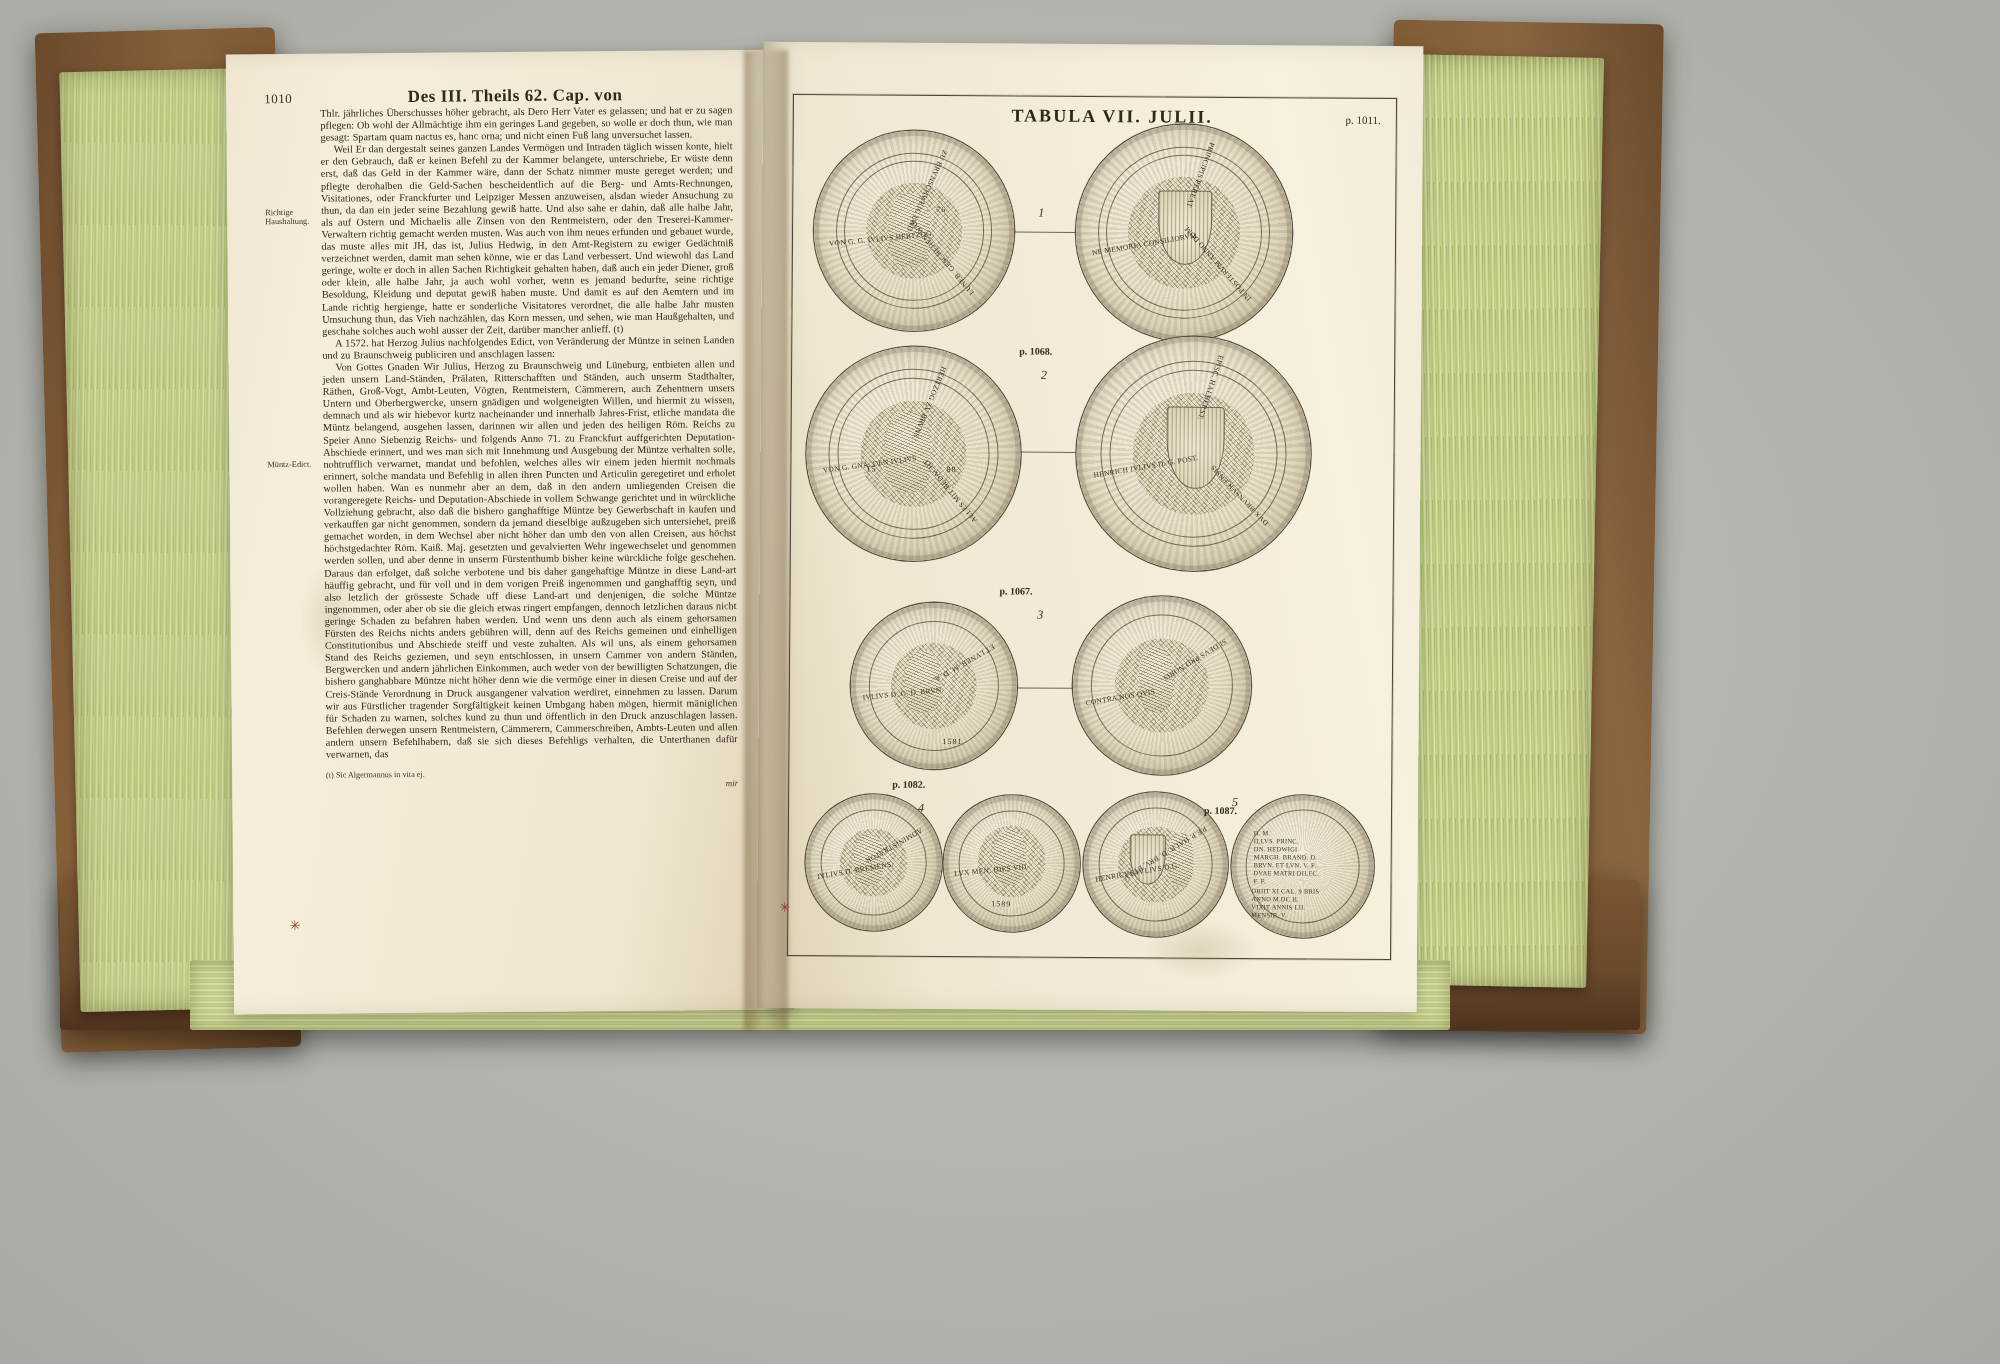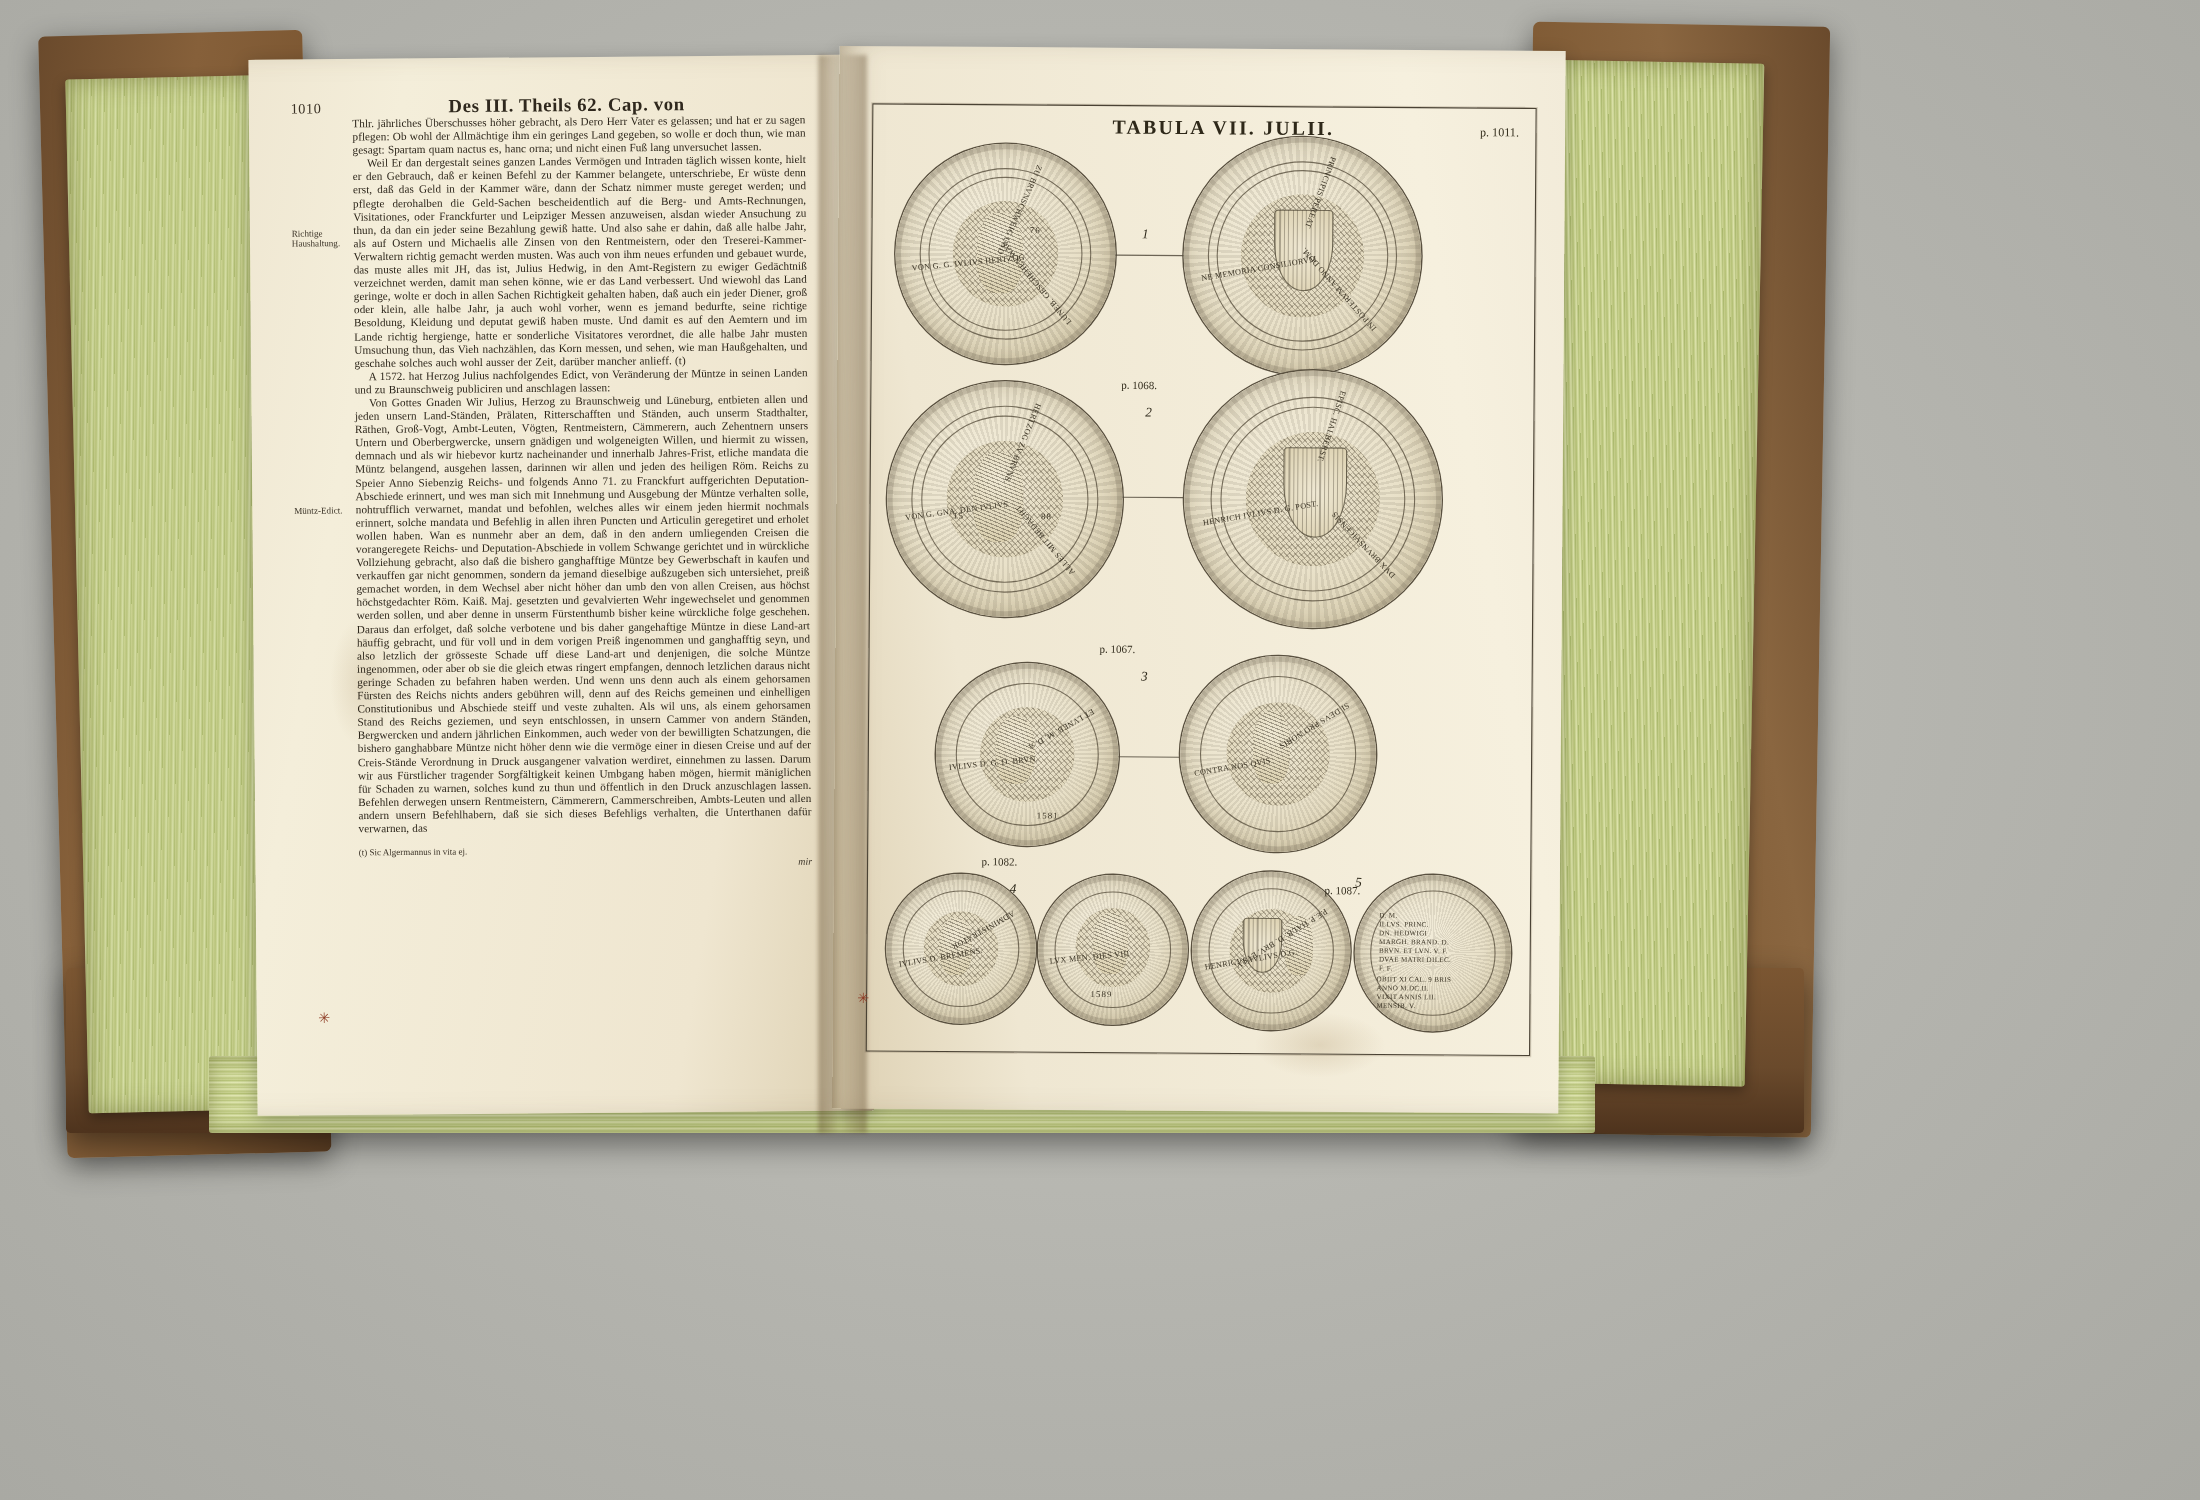--- a/index.html
+++ b/index.html
@@ -108,21 +108,21 @@
       repeating-linear-gradient(90deg, rgba(60,52,38,.35) 0 1px, rgba(255,255,255,0) 1px 4px),
       radial-gradient(circle,#efe8d3,#ddd2b2);
       border:1px solid rgba(70,62,46,.7);
       border-radius:4px 4px 48% 48%/4px 4px 60% 60%;}
   .coin .person{position:absolute;background:
       repeating-linear-gradient(22deg, rgba(60,52,38,.42) 0 1px, rgba(255,255,255,0) 1px 3px),
       radial-gradient(circle at 50% 30%, #efe8d3, #d8cdac);
       border-radius:46% 46% 40% 40%;}
   .pairline{position:absolute;height:1px;background:#4a4234;opacity:.8;}
   .coin-num{position:absolute;font-size:12px;color:#2f2a1c;font-style:italic;}
-  .coin-ref{position:absolute;font-size:10px;color:#332d1e;}
+  .coin-ref{position:absolute;font-size:10px;color:#332d1e;font-weight:bold;}
 
   
   .mark{position:absolute;color:#8d3b24;font-size:13px;}
 </style>
 </head>
 <body>
 
 <div id="stage">
 
   <div class="cover cover-left"></div>

